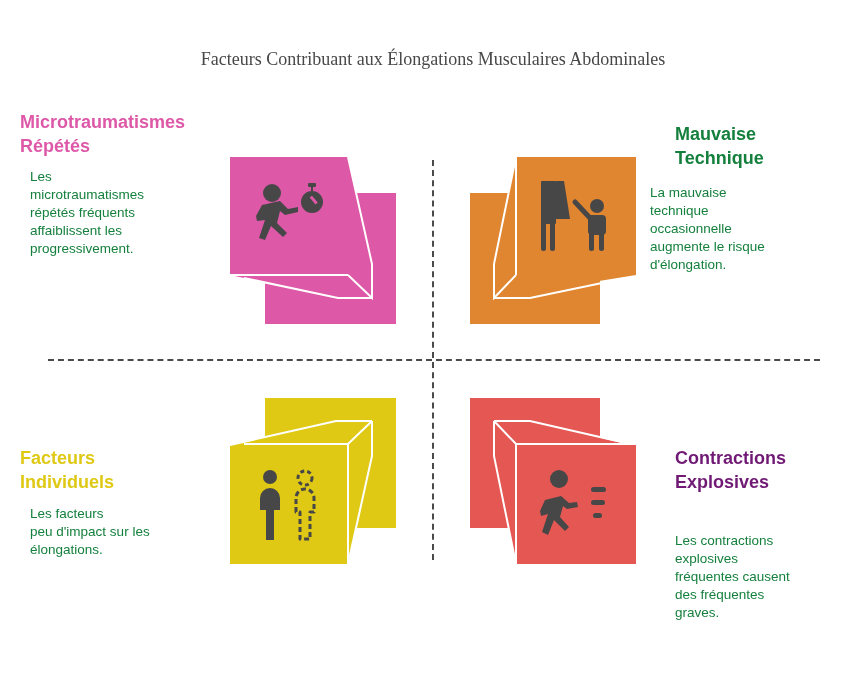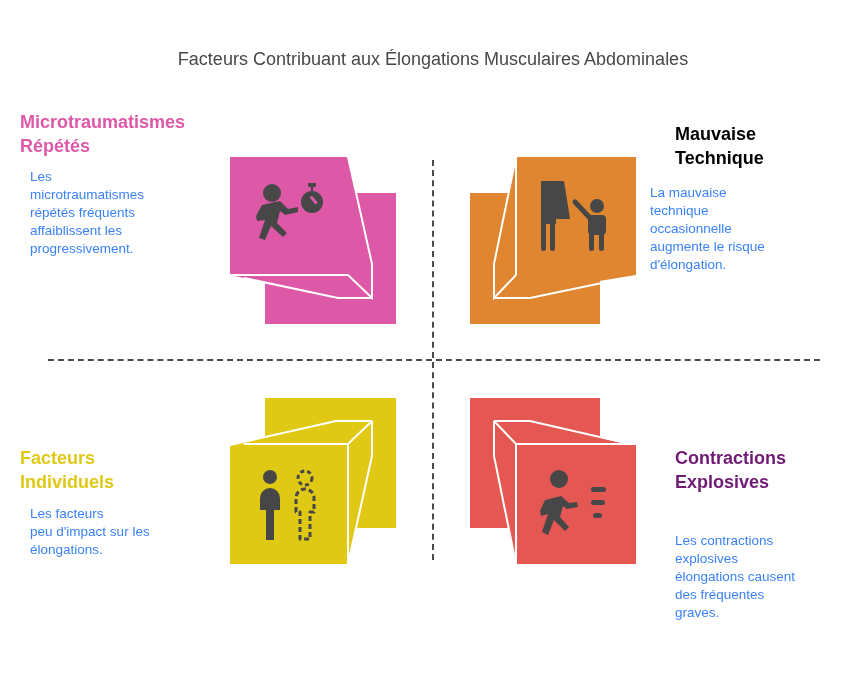--- a/index.html
+++ b/index.html
@@ -1,21 +1,21 @@
 <!DOCTYPE html>
 <html><head>
 <meta charset="utf-8">
 <style>
   html, body { margin: 0; padding: 0; background: #ffffff; }
   body { width: 866px; height: 674px; position: relative; overflow: hidden; font-family: "Liberation Sans", sans-serif; }
-  .title { position: absolute; left: 0; top: 49px; width: 866px; text-align: center; font-size: 18px; color: #484848; }
+  .title { position: absolute; left: 0; top: 49px; width: 866px; text-align: center; font-size: 18px; color: #484848; font-family: Liberation Serif, serif; }
   .divider-v { position: absolute; left: 432px; top: 160px; width: 0; height: 400px; border-left: 2px dashed #4a4a4a; }
   .divider-h { position: absolute; left: 48px; top: 359px; width: 772px; height: 0; border-top: 2px dashed #4a4a4a; }
   .heading { position: absolute; font-weight: bold; font-size: 18px; line-height: 24px; }
-  .desc { position: absolute; font-size: 13.5px; line-height: 18px; color: #3b82f6; }
+  .desc { position: absolute; font-size: 13.5px; line-height: 18px; color: #15803d; }
   .right-align { }
   svg.boxes { position: absolute; left: 0; top: 0; }
 </style>
 </head>
 <body>
 
 <div class="title">Facteurs Contribuant aux Élongations Musculaires Abdominales</div>
 
 <svg class="boxes" width="866" height="674">
 
@@ -95,21 +95,21 @@
   <div>Répétés</div>
 </div>
 <div class="desc right-align" style="left:30px; top:168px; width:162px;">
   <div>Les</div>
   <div>microtraumatismes</div>
   <div>répétés fréquents</div>
   <div>affaiblissent les</div>
   <div>progressivement.</div>
 </div>
 
-<div class="heading" style="left:675px; top:122px; width:170px; color:#000000;">
+<div class="heading" style="left:675px; top:122px; width:170px; color:#15803d;">
   <div>Mauvaise</div>
   <div>Technique</div>
 </div>
 <div class="desc" style="left:650px; top:184px; width:170px;">
   <div>La mauvaise</div>
   <div>technique</div>
   <div>occasionnelle</div>
   <div>augmente le risque</div>
   <div>d'élongation.</div>
 </div>
@@ -124,16 +124,16 @@
   <div>élongations.</div>
 </div>
 
 <div class="heading" style="left:675px; top:446px; width:170px; color:#701a75;">
   <div>Contractions</div>
   <div>Explosives</div>
 </div>
 <div class="desc" style="left:675px; top:532px; width:170px;">
   <div>Les contractions</div>
   <div>explosives</div>
-  <div>élongations causent</div>
+  <div>fréquentes causent</div>
   <div>des fréquentes</div>
   <div>graves.</div>
 </div>
 
 </body></html>

